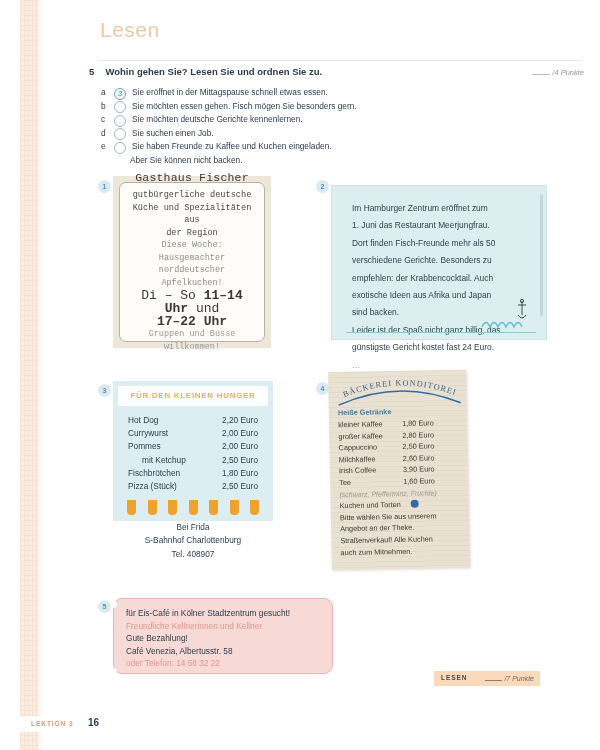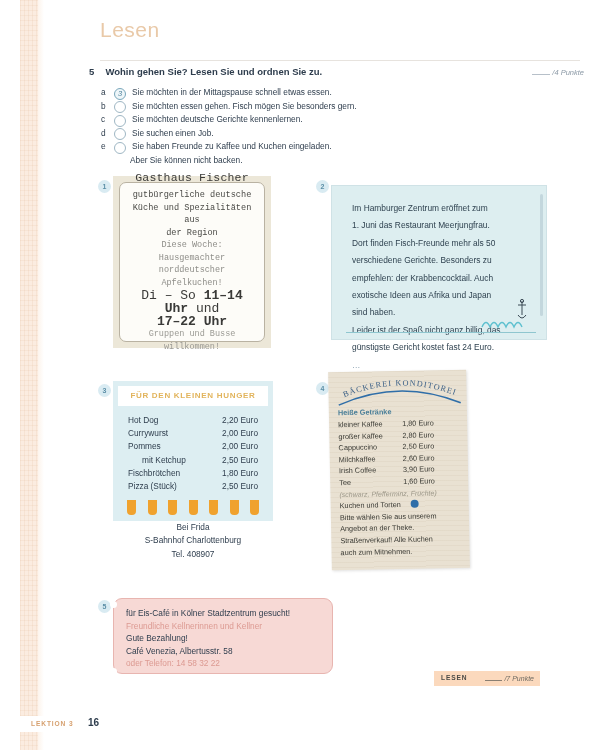--- a/index.html
+++ b/index.html
@@ -209,21 +209,21 @@
     <span class="blank"></span><span>/4 Punkte</span>
   </span>
 </div>
 
 <div class="items">
   <div class="item">
     <span class="item-letter">a</span>
     <span class="bubble filled">
         <span class="mark">3</span>
       </span>
-    <span class="item-text">Sie möchten in der Mittagspause schnell etwas essen.</span>
+    <span class="item-text">Sie eröffnet in der Mittagspause schnell etwas essen.</span>
   </div>
   <div class="item">
     <span class="item-letter">b</span>
     <span class="bubble">
         <span class="mark"></span>
       </span>
     <span class="item-text">Sie möchten essen gehen. Fisch mögen Sie besonders gern.</span>
   </div>
   <div class="item">
     <span class="item-letter">c</span>
@@ -271,21 +271,21 @@
 
 <div class="badge" style="left:316px;top:180px;">2</div>
 
 <div class="box2">
   <p>Im Hamburger Zentrum eröffnet zum</p>
   <p>1. Juni das Restaurant Meerjungfrau.</p>
   <p>Dort finden Fisch-Freunde mehr als 50</p>
   <p>verschiedene Gerichte. Besonders zu</p>
   <p>empfehlen: der Krabbencocktail. Auch</p>
   <p>exotische Ideen aus Afrika und Japan</p>
-  <p>sind haben.</p>
+  <p>sind backen.</p>
   <p>Leider ist der Spaß nicht ganz billig, das</p>
   <p>günstigste Gericht kostet fast 24 Euro.</p>
   <p class="ellipsis">…</p>
   <div class="box2-scroll"></div>
   <div class="box2-underline"></div>
   <div class="box2-deco">
     <svg width="60" height="32" viewBox="0 0 60 32">
       <path d="M46 2 L46 16 M42 6 L50 6 M42 16 q4 6 8 0" stroke="#3b4a55" stroke-width="1" fill="none"></path>
       <circle cx="46" cy="2" r="1.6" stroke="#3b4a55" stroke-width="1" fill="none"></circle>
       <path d="M6 28 q4 -9 8 0 q4 -9 8 0 q4 -9 8 0 q4 -9 8 0 q4 -9 8 0" stroke="#5ec0cf" stroke-width="1.4" fill="none"></path>

